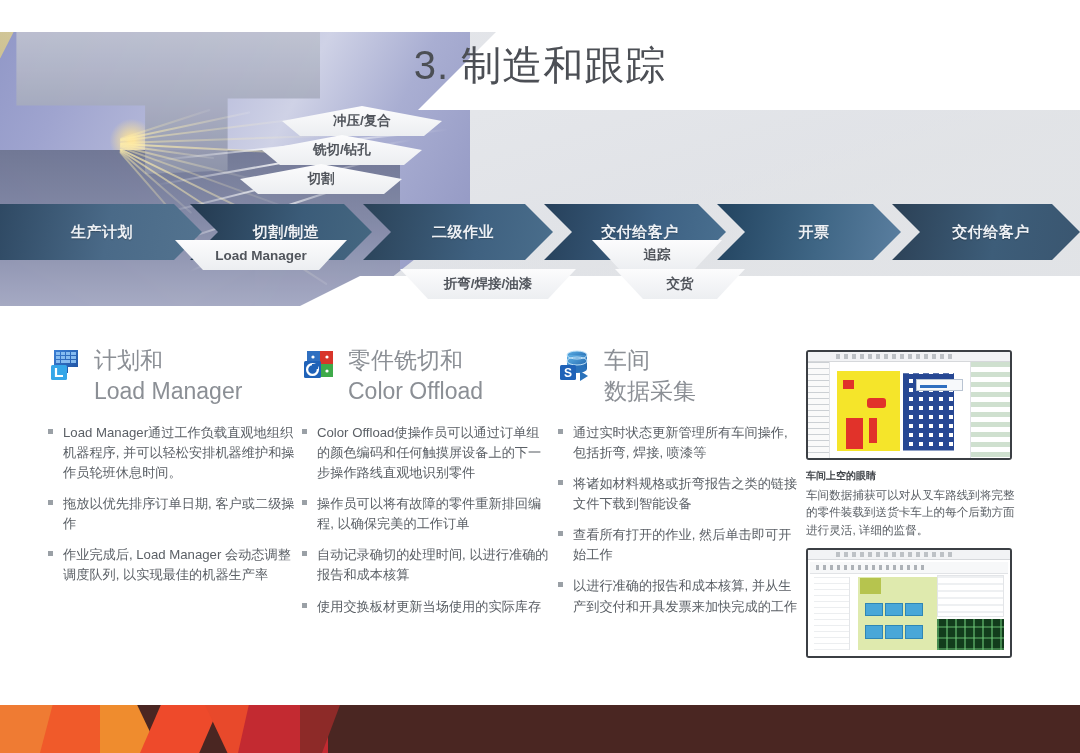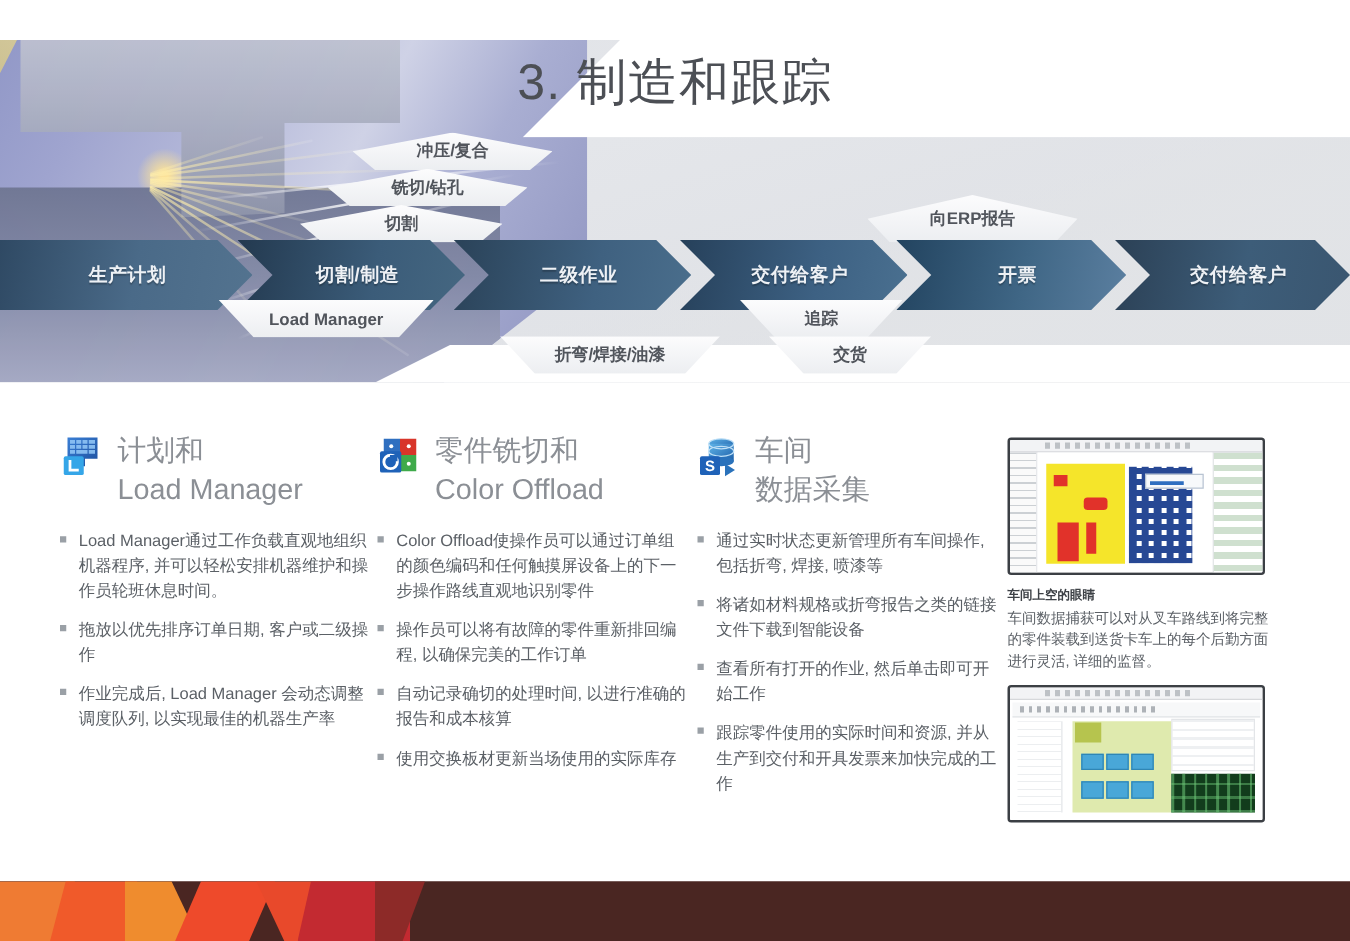--- a/index.html
+++ b/index.html
@@ -87,21 +87,21 @@
     clip-path: polygon(36px 0, 100% 0, 100% 100%, 0 100%);
   }
 
   .slide-title {
     position:absolute; left:0; top:38px; width:1080px; text-align:center;
     font-size: 40px; color:#4c4f55; letter-spacing:1px; font-weight:400;
     z-index: 6;
   }
 
   
-  .flow { position:absolute; left:0; top:192px; width:880px; height:56px; z-index:5; }
+  .flow { position:absolute; left:0; top:204px; width:880px; height:56px; z-index:5; }
   .chev {
     position:absolute; top:0; height:56px;
     display:flex; align-items:center; justify-content:center;
     color:#eef1f5; font-size:15px; font-weight:600; letter-spacing:.5px;
     clip-path: polygon(0 0, calc(100% - 28px) 0, 100% 50%, calc(100% - 28px) 100%, 0 100%, 28px 50%);
   }
   .chev.first { clip-path: polygon(0 0, calc(100% - 28px) 0, 100% 50%, calc(100% - 28px) 100%, 0 100%); }
   .chev .txt { padding-left:10px; text-shadow: 0 1px 1px rgba(0,0,0,.25); }
 
   .c0 { left:-8px;  width:210px; background: linear-gradient(100deg,#2d4761 0%, #4a6a88 55%, #53738f 100%); }
@@ -266,23 +266,20 @@
   <div class="slide-title">3. 制造和跟踪</div>
 
   <div class="wedge upcap" style="left:282px; top:106px; width:160px; height:30px;">
     <span>冲压/复合</span>
   </div>
   <div class="wedge upcap" style="left:262px; top:135px; width:160px; height:30px;">
     <span>铣切/钻孔</span>
   </div>
   <div class="wedge upcap" style="left:240px; top:164px; width:162px; height:30px;">
     <span>切割</span>
-  </div>
-  <div class="wedge upcap" style="left:694px; top:156px; width:168px; height:38px;">
-    <span>向ERP报告</span>
   </div>
 
   <div class="flow">
     <div class="chev c0 first">
       <span class="txt">生产计划</span>
     </div>
     <div class="chev c1">
       <span class="txt">切割/制造</span>
     </div>
     <div class="chev c2">
@@ -406,21 +403,21 @@
         </div>
         <div class="col-head-title">
           <div>车间</div>
           <div>数据采集</div>
         </div>
       </div>
       <ul class="bullets">
         <li>通过实时状态更新管理所有车间操作, 包括折弯, 焊接, 喷漆等</li>
         <li>将诸如材料规格或折弯报告之类的链接文件下载到智能设备</li>
         <li>查看所有打开的作业, 然后单击即可开始工作</li>
-        <li>跟踪零件使用的实际时间和资源, 并从生产到交付和开具发票来加快完成的工作</li>
+        <li>以进行准确的报告和成本核算, 并从生产到交付和开具发票来加快完成的工作</li>
       </ul>
     </div>
   </div>
 
   <div class="shots">
     <div class="shot shot1">
       <div class="shot-top">
           <div class="tt"></div>
         </div>
       <div class="shot-body">

